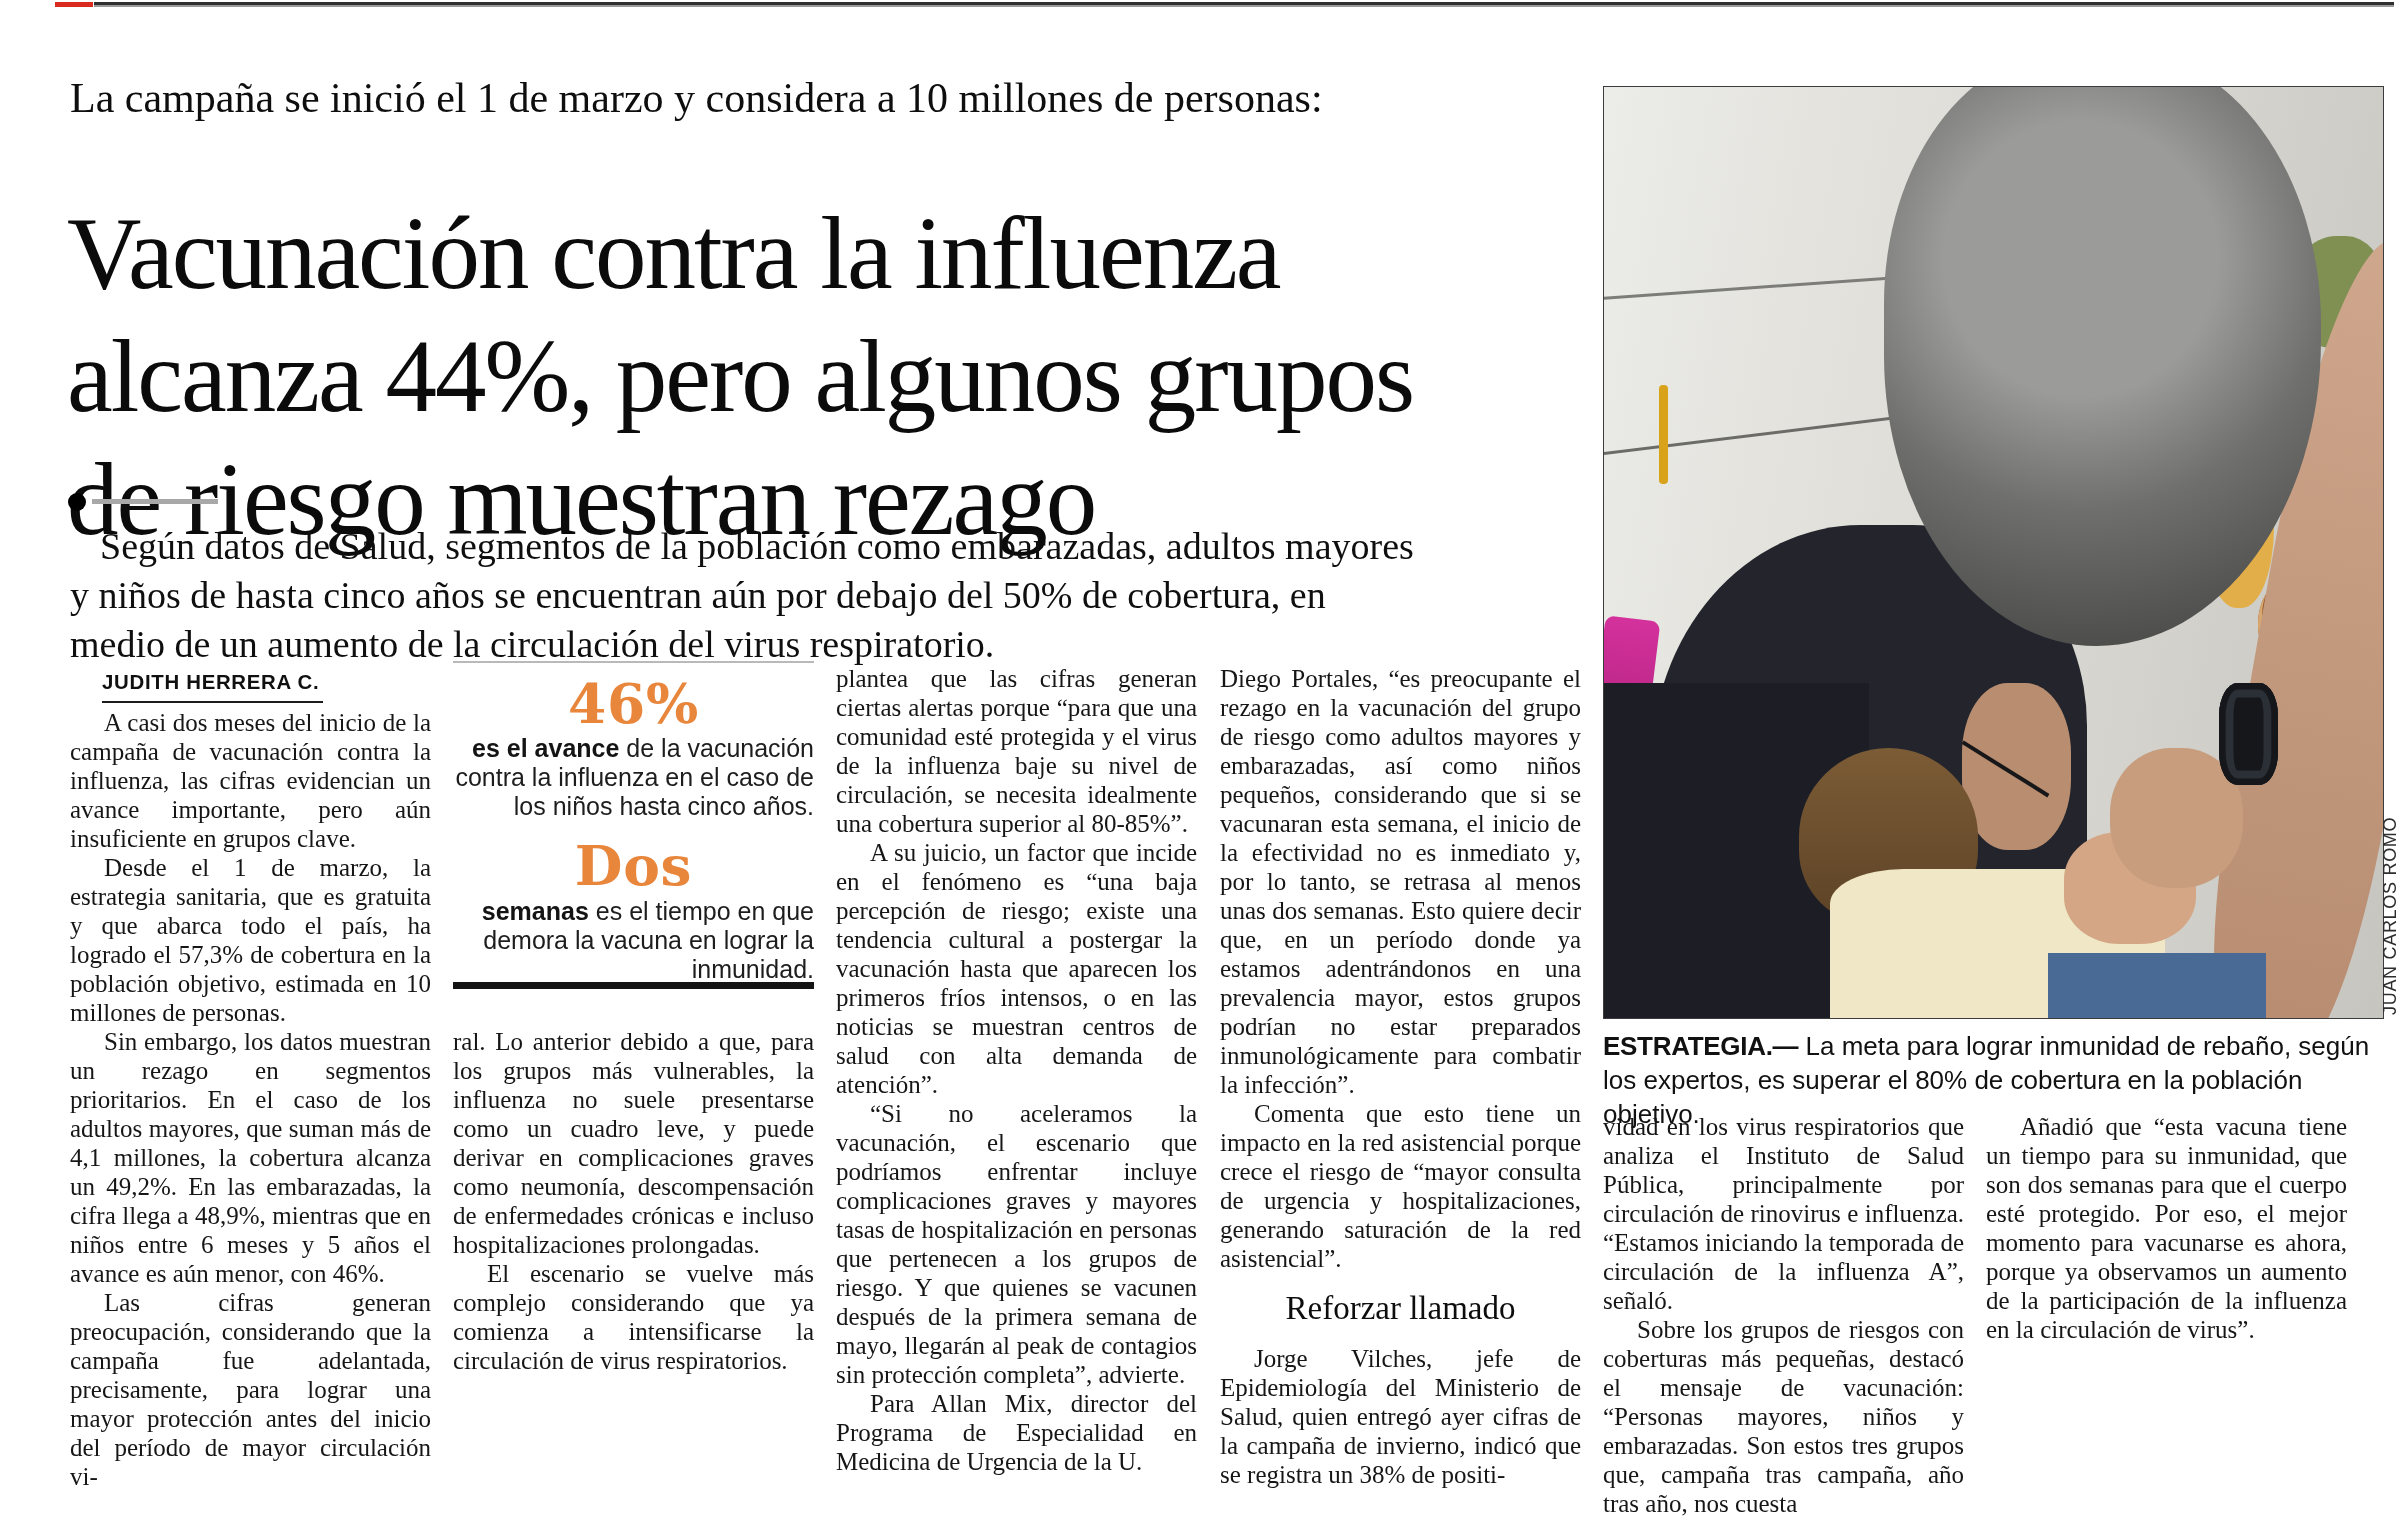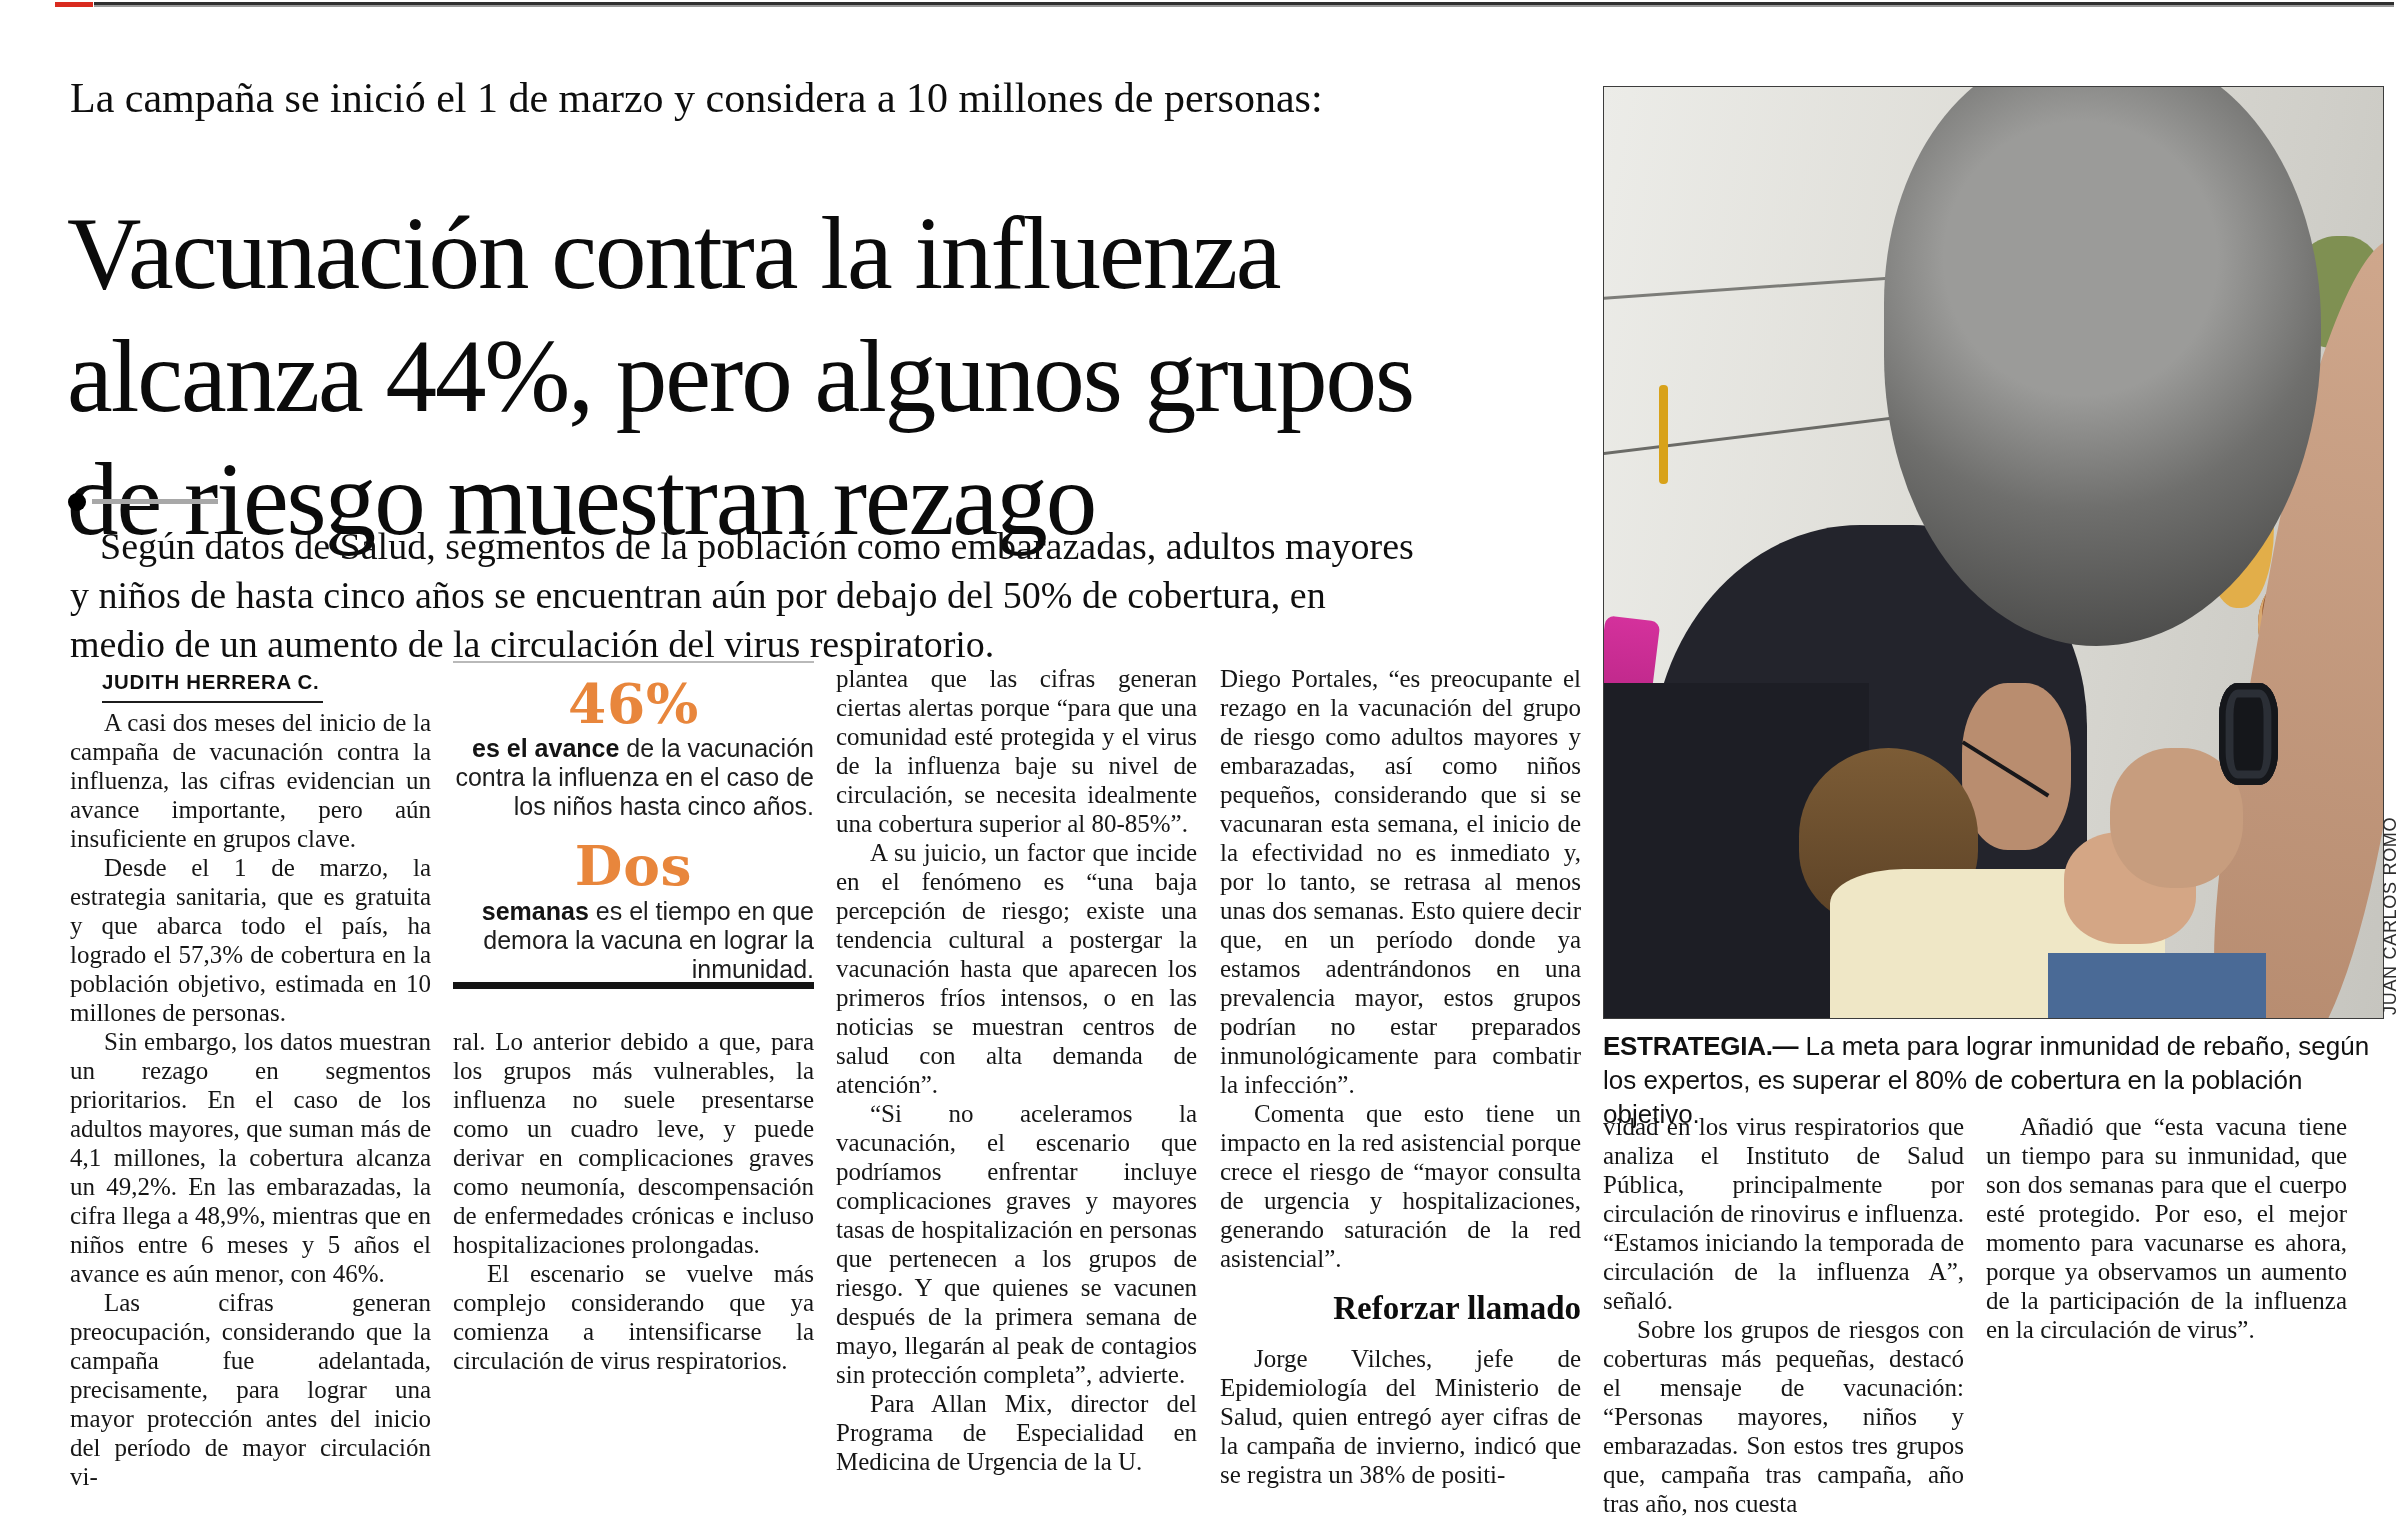--- a/index.html
+++ b/index.html
@@ -23,21 +23,21 @@
   
   .byline{position:absolute;left:102px;top:671px;font-family:"Liberation Sans",sans-serif;
     font-weight:bold;font-size:20.4px;letter-spacing:0.7px;color:#101010;
     border-bottom:2.6px solid #1c1c1c;padding:0 4px 6.6px 0;}
   
   .col{position:absolute;width:361px;font-size:25px;line-height:29px;
     text-align:justify;color:#161616;}
   .col p{margin:0;text-indent:34px;}
   .col p.ni{text-indent:0;}
   .col h3{margin:17px 0 18.4px 0;font-size:33px;line-height:36px;color:#0d0d0d;
-    font-family:"Liberation Serif",serif;font-weight:bold;text-align:right;}
+    font-family:"Liberation Serif",serif;font-weight:normal;text-align:center;}
   #col1{left:70px;top:708px;height:813px;overflow:hidden;}
   #col2-text{left:453px;top:1027px;height:494px;overflow:hidden;}
   #col3{left:836px;top:664px;height:858px;overflow:hidden;}
   #col4{left:1220px;top:664px;height:858px;overflow:hidden;}
   #col5{left:1603px;top:1112px;height:410px;overflow:hidden;}
   #col6{left:1986px;top:1112px;height:410px;overflow:hidden;}
   
   .stats-box{position:absolute;left:453px;top:661px;width:361px;height:328px;
     box-sizing:border-box;border-top:2px solid #b9b9b9;border-bottom:7.2px solid #141414;
     padding-top:12px;text-align:center;font-family:"Liberation Sans",sans-serif;overflow:hidden;}

